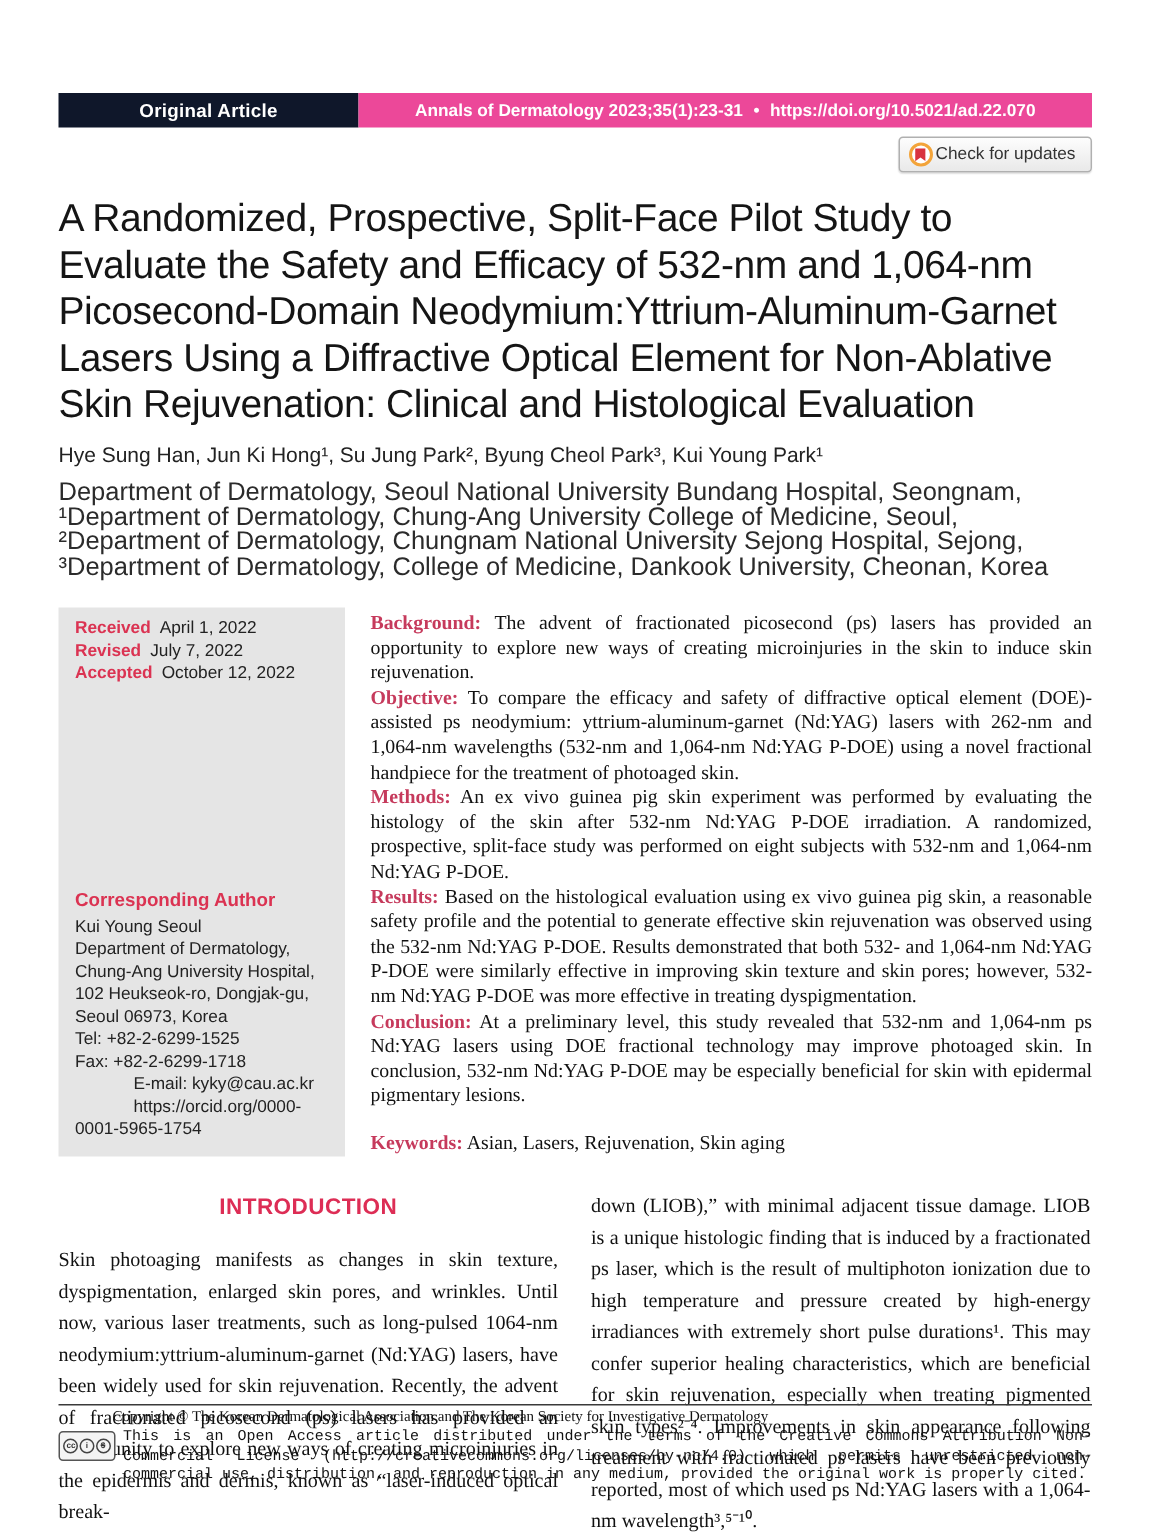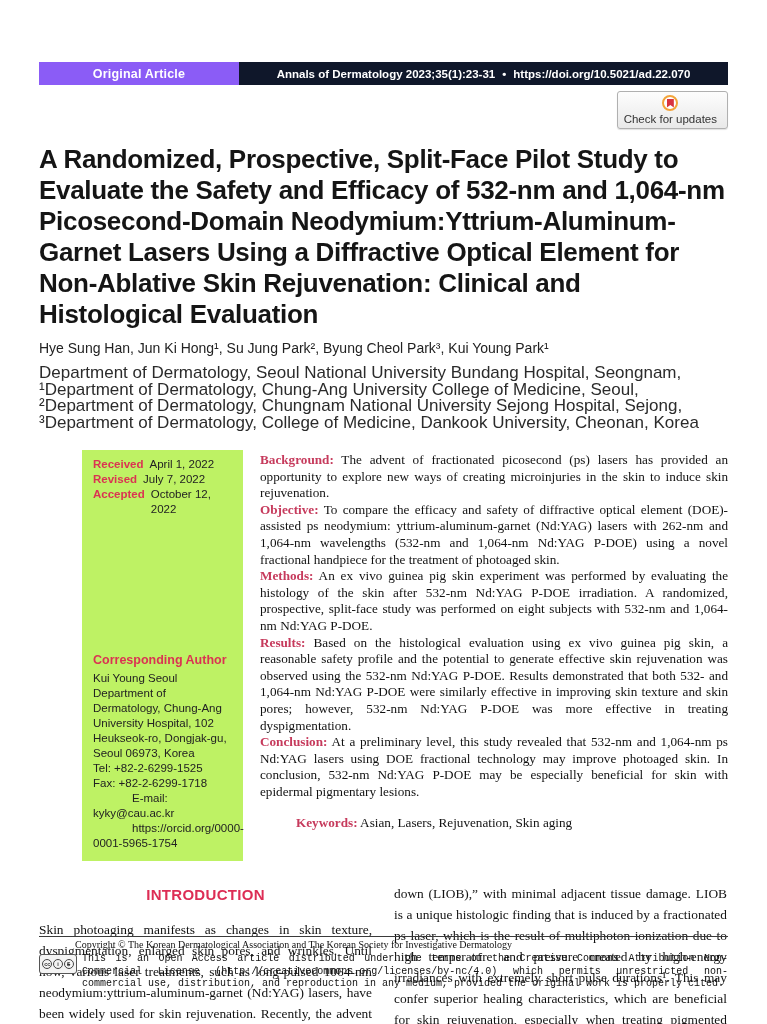--- a/index.html
+++ b/index.html
@@ -9,83 +9,82 @@
     font-family: "Liberation Sans", sans-serif;
     color: #1c1c1c;
     position: relative;
     overflow: hidden;
   }
   .page { padding: 62px 39px 0 39px; width: 767px; }
 
   
   .banner { display: flex; height: 23px; width: 100%; }
   .banner-left {
-    width: 200px; background: #8b5cf6; color: #fff;
+    width: 200px; background: #0f172a; color: #fff;
     font-size: 12.5px; font-weight: bold;
     display: flex; align-items: center; justify-content: center;
     letter-spacing: 0.2px;
   }
   .banner-right {
-    flex: 1; background: #0f172a; color: #fff;
+    flex: 1; background: #ec4899; color: #fff;
     font-size: 11.5px; font-weight: bold;
     display: flex; align-items: center; justify-content: center; gap: 7px;
   }
   .banner-right a { color: #fff; text-decoration: none; }
 
   
   .check-row { display: flex; justify-content: flex-end; margin-top: 6px; }
   .check-btn {
     display: inline-flex; align-items: center; gap: 2px;
     border: 1px solid #b0b0b0; border-radius: 3px;
     background: linear-gradient(#fdfdfd, #e9e9e9);
     padding: 3px 10px 3px 6px;
     font-size: 11.5px; color: #333; cursor: pointer;
     box-shadow: 0 1px 1px rgba(0,0,0,0.12);
-    flex-direction: column;
   }
   .cm-circle {
     width: 16px; height: 16px; border-radius: 50%;
     background: #fff; border: 2px solid #f3a43a;
     display: inline-flex; align-items: center; justify-content: center;
   }
   .cm-mark {
     width: 7px; height: 9px; background: #d8333f; display: inline-block;
     clip-path: polygon(0 0, 100% 0, 100% 100%, 50% 72%, 0 100%);
   }
 
   
   .title {
     margin-top: 15px;
-    font-size: 26px; line-height: 31px; font-weight: bold;
+    font-size: 26px; line-height: 31px; font-weight: normal;
     color: #151515; letter-spacing: -0.3px;
   }
   .authors { margin-top: 10px; font-size: 14px; color: #222; }
   .affiliations { margin-top: 9px; font-size: 17px; line-height: 16.5px; color: #2b2b2b; }
 
   
   .info-band { display: flex; margin-top: 19px; gap: 17px; min-height: 330px; }
   .side-box {
-    width: 161px; flex: none; background: #bef264;
+    width: 191px; flex: none; background: #e5e5e5;
     padding: 7px 10px 10px 11px;
-    font-size: 11.5px; line-height: 15px; color: #222; margin-left: 43px;
+    font-size: 11.5px; line-height: 15px; color: #222;
   }
   .side-row { display: flex; gap: 6px; }
   .red-label { color: #db3352; font-weight: bold; }
   .corr-block { margin-top: 136px; }
   .corr-heading { color: #db3352; font-weight: bold; font-size: 12.5px; margin-bottom: 3px; }
   .corr-line { line-height: 15px; }
   .corr-line a { color: #222; text-decoration: none; padding-left: 39px; }
 
   .abstract {
     flex: 1; font-family: "Liberation Serif", serif;
     font-size: 13.2px; line-height: 16.6px; text-align: justify; color: #111;
     padding-top: 2px;
   }
   .abs-label { color: #c63a5c; font-weight: bold; }
-  .keywords { margin-top: 15px; margin-left: 36px; }
+  .keywords { margin-top: 15px; }
 
   
   .body-cols { display: flex; gap: 22px; margin-top: 22px; }
   .col { width: 333px; flex: none; }
   .section-heading {
     text-align: center; color: #dd2d55; font-weight: bold;
     font-size: 15px; letter-spacing: 0.3px; margin: 3px 0 16px 0;
   }
   .body-text {
     font-family: "Liberation Serif", serif;

